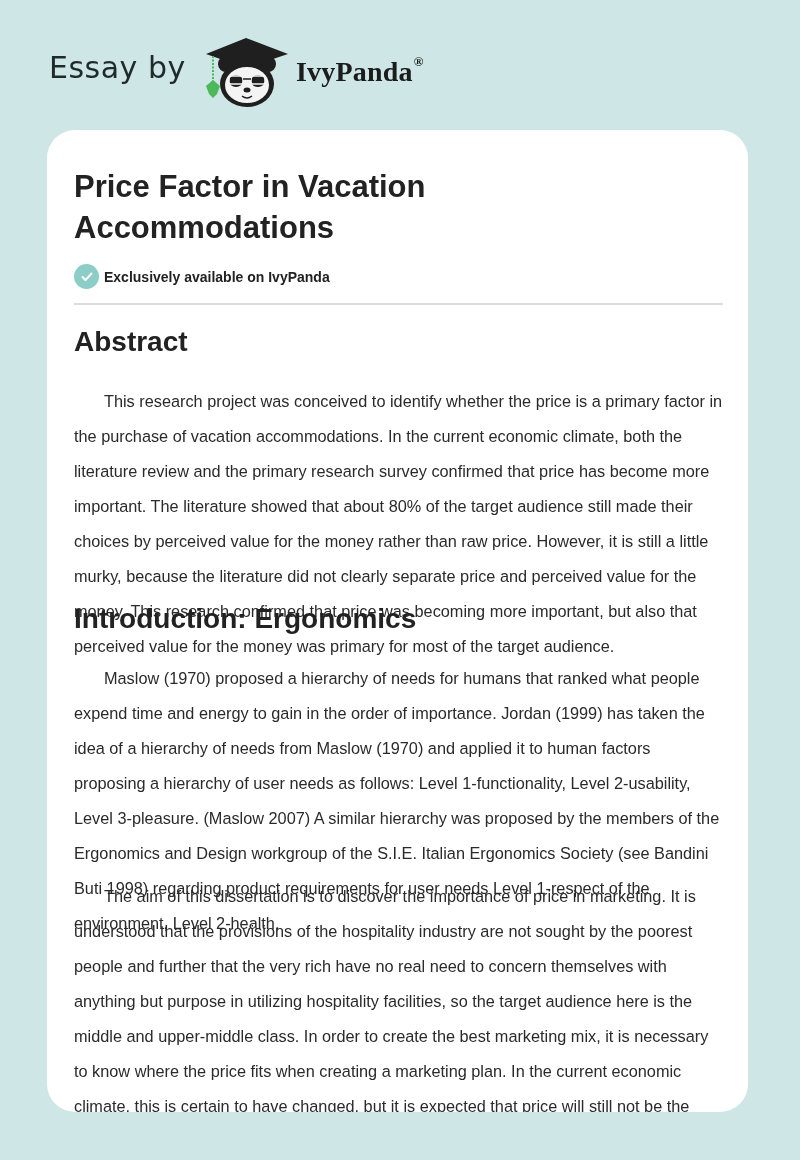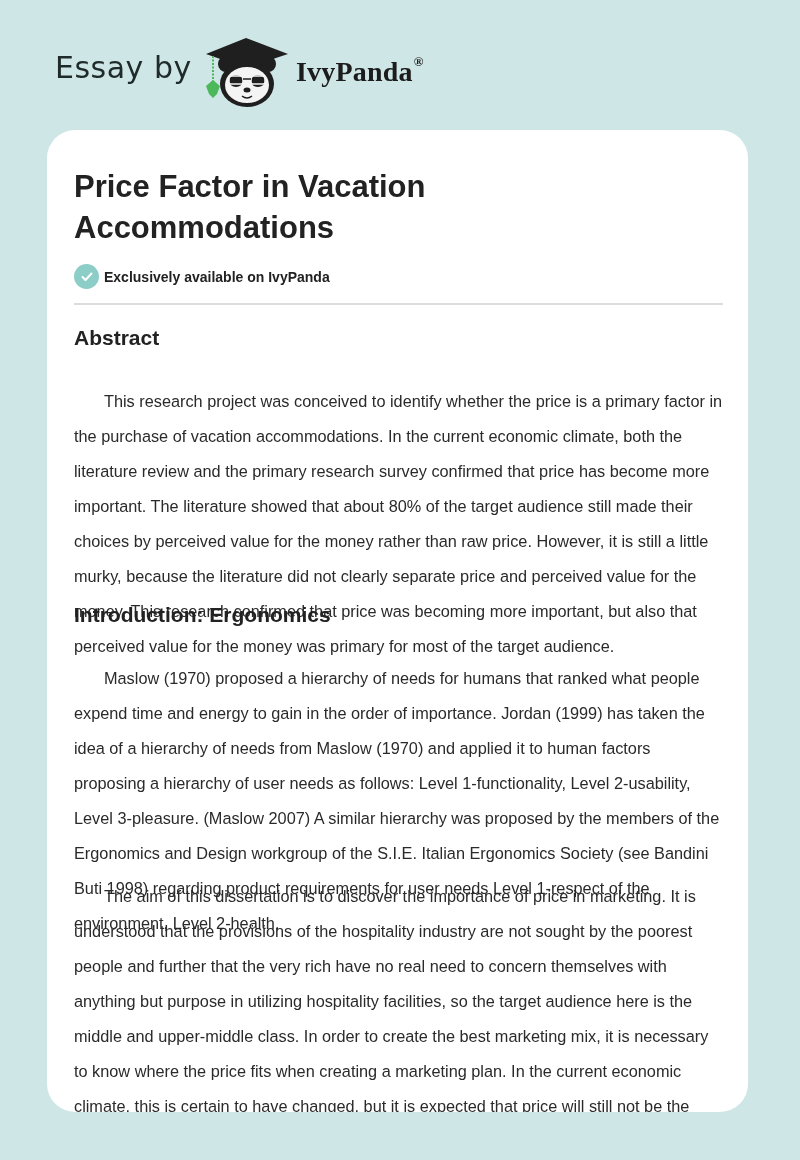--- a/index.html
+++ b/index.html
@@ -16,21 +16,20 @@
     left: 0; top: 0;
     width: 800px; height: 130px;
   }
   .brand-prefix {
     position: absolute;
     left: 49px; top: 50px;
     font-family: "DejaVu Sans", sans-serif;
     font-size: 30px;
     color: #1f2a2a;
     letter-spacing: 0.5px;
-    margin-left: 6px;
   }
   .logo-icon {
     position: absolute;
     left: 200px; top: 34px;
     width: 92px; height: 74px;
   }
   .brand-name {
     position: absolute;
     left: 296px; top: 56px;
     font-family: Liberation Serif, serif;
@@ -87,21 +86,21 @@
   }
   .divider {
     position: absolute;
     top: 173px; left: 0;
     width: 649px; height: 2px;
     background: #dcdcdc;
   }
   .section-heading {
     position: absolute;
     left: 0;
-    font-size: 21px;
+    font-size: 28px;
     font-weight: bold;
     color: #222;
   }
   .paragraph {
     position: absolute;
     left: 0;
     width: 652px;
     font-size: 16.3px;
     line-height: 35px;
     color: #2a2a2a;

